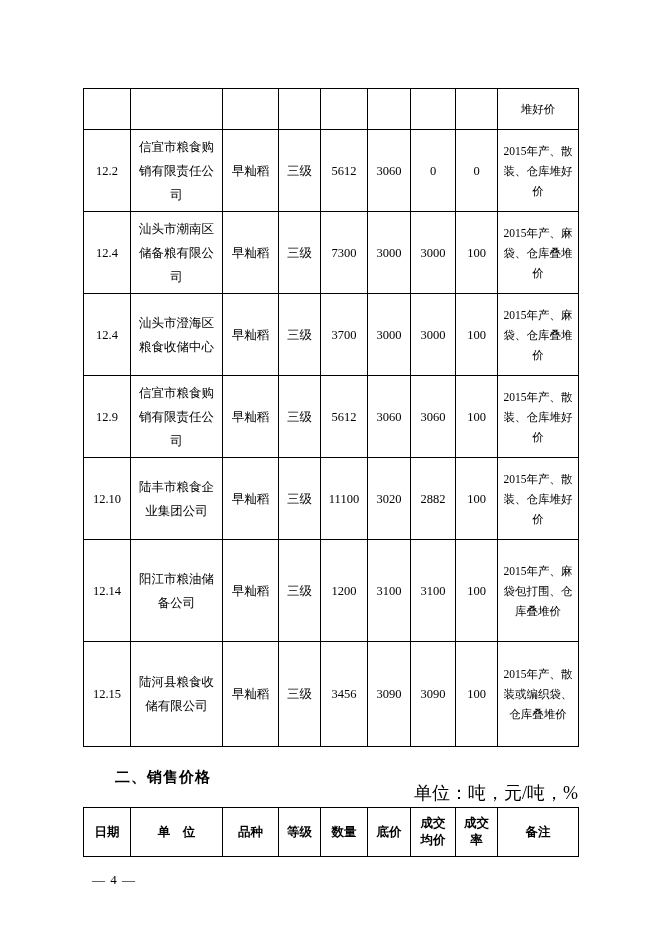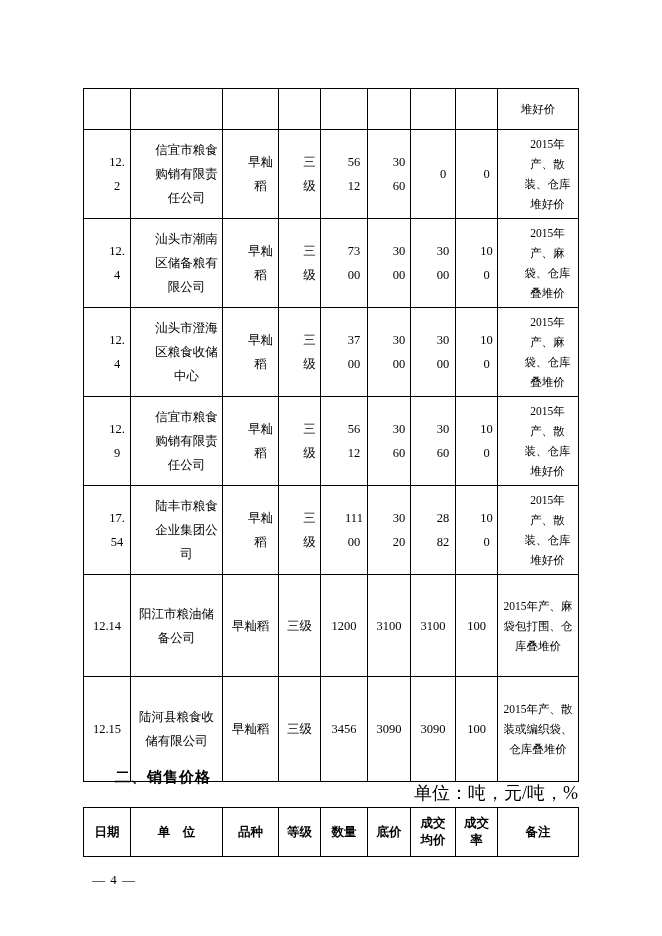--- a/index.html
+++ b/index.html
@@ -17,21 +17,21 @@
   .t1 td {
     border:1px solid #000;
     text-align:center;
     vertical-align:middle;
     font-size:12.5px;
     line-height:24px;
     padding:2px 4px;
     word-break:break-all;
   }
   .t1 tr.partial td { height:32px; }
-  .t1 tr.r-std td { height:73px;padding-left:24px; }
+  .t1 tr.r-std td { height:73px; }
   .t1 tr.r-tall1 td { height:93px; }
   .t1 tr.r-tall2 td { height:96px; }
   .t1 td.remark {
     font-size:11.5px;
     line-height:20px;
     padding:4px 5px;
   }
   .source-note {
     position:absolute; left:97px; top:703px;
     font-size:12.5px; line-height:18px;
@@ -133,21 +133,21 @@
         <td>信宜市粮食购销有限责任公司</td>
         <td>早籼稻</td>
         <td>三级</td>
         <td>5612</td>
         <td>3060</td>
         <td>3060</td>
         <td>100</td>
         <td class="remark">2015年产、散装、仓库堆好价</td>
       </tr>
       <tr class="r-std">
-        <td>17.54</td>
+        <td>12.10</td>
         <td>陆丰市粮食企业集团公司</td>
         <td>早籼稻</td>
         <td>三级</td>
         <td>11100</td>
         <td>3020</td>
         <td>2882</td>
         <td>100</td>
         <td class="remark">2015年产、散装、仓库堆好价</td>
       </tr>
       <tr class="r-tall1">

